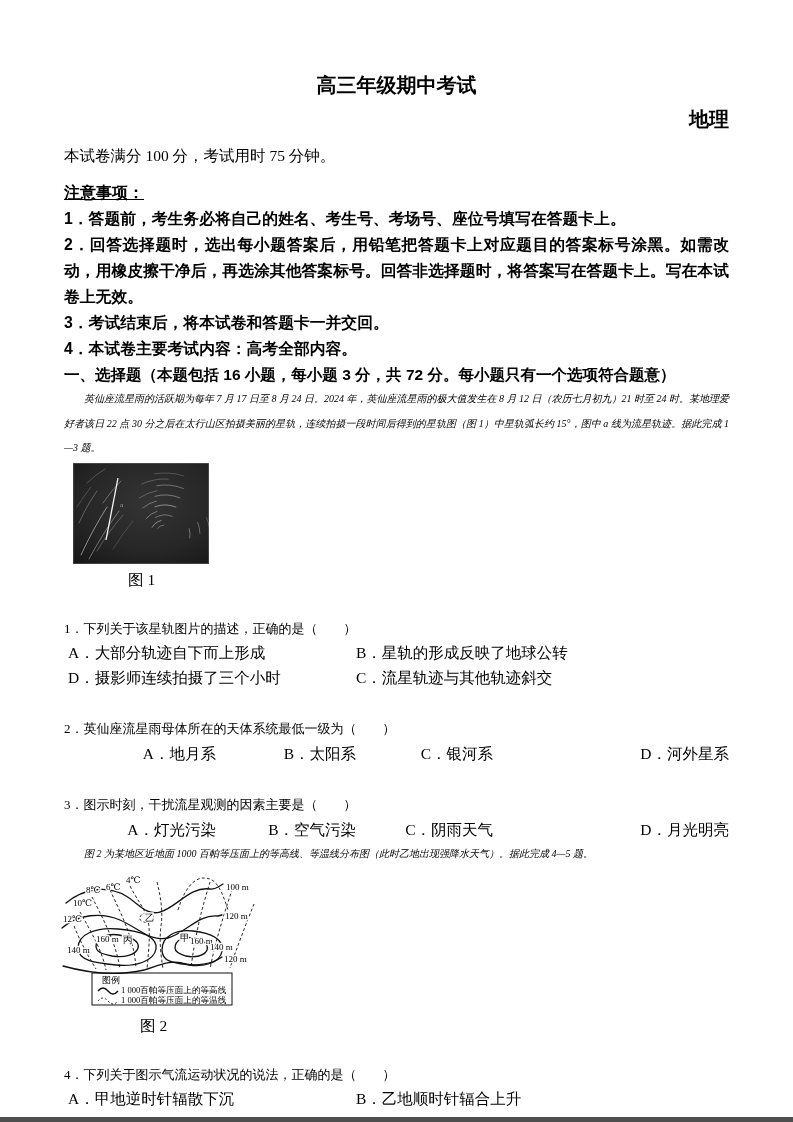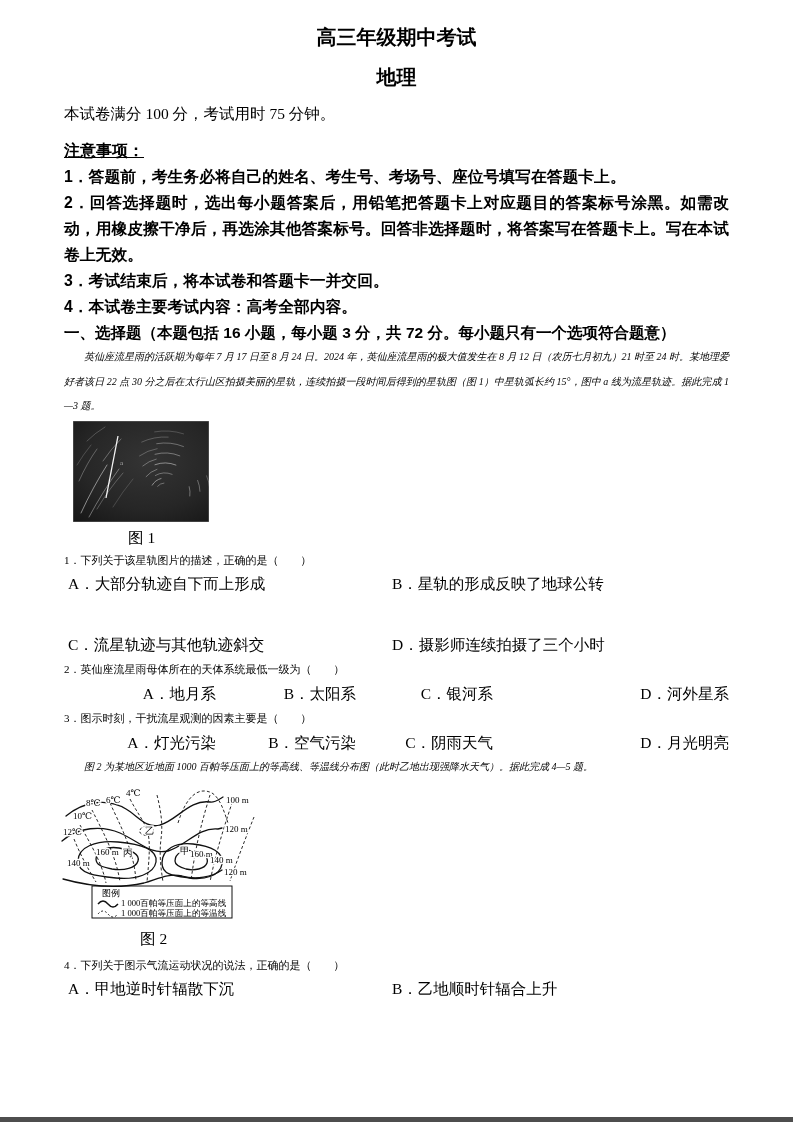--- a/index.html
+++ b/index.html
@@ -1,37 +1,37 @@
 <!DOCTYPE html>
 <html><head>
 <meta charset="utf-8">
 <style>
   * { margin:0; padding:0; box-sizing:border-box; }
   html,body { width:793px; }
   body { height:1122px; background:#ffffff; color:#000;
          font-family:"Liberation Serif","DejaVu Serif",serif;
          position:relative; overflow:hidden; }
-  .content { padding:24px 64px 0 64px; }
+  .content { padding:72px 64px 0 64px; }
   .center { text-align:center; }
   .hei { font-family:"Liberation Sans","DejaVu Sans",sans-serif; font-weight:bold; }
   .title { font-size:20px; line-height:26px; }
-  .subject { font-size:20px; line-height:26px; margin-top:14px; }
+  .subject { font-size:20px; line-height:26px; margin-top:8px;text-align:right; }
   .meta { font-size:15.5px; line-height:24px; margin-top:12px; }
   .notes-heading { font-size:16px; line-height:26px; margin-top:12px;text-decoration:underline; }
   .note { font-size:15.8px; line-height:26px; text-align:justify; }
   .section-heading { font-size:15.5px; line-height:25px; white-space:nowrap; }
   .passage { font-style:italic; font-size:10px; line-height:24.5px;
              text-indent:2em; text-align:justify; }
   .fig1 { margin:2px 0 0 9px; }
   .figcap { font-size:15.5px; line-height:20px; }
   .figcap1 { margin-left:64px; margin-top:2px; }
   .figcap2 { margin-left:76px; margin-top:6px; }
-  .line { font-size:11px; line-height:24.5px; }
+  .line { font-size:13px; line-height:24.5px;margin-top:27px; }
   .opts { display:grid; padding-left:4px; font-size:15.5px; line-height:24.5px; }
-  .cols2 { grid-template-columns:288px 1fr;gap:36px; }
+  .cols2 { grid-template-columns:288px 1fr; }
   .cols4 { grid-template-columns:148px 140px 137px 1fr;text-align:right; }
   .fig2 { margin:3px 0 0 -4px; display:block; }
   .bottom-bar { position:absolute; left:0; bottom:0; width:793px; height:5px; background:#4e4e4e; }
   svg text { font-family:"Liberation Serif","DejaVu Serif",serif; }
   .halo { paint-order:stroke; stroke:#ffffff; stroke-width:2.6px; fill:#000; }
 </style>
 </head>
 <body>
 
 <div class="content">
@@ -90,22 +90,22 @@
       </g>
     </svg>
   </div>
   <div class="figcap figcap1">图 1</div>
 
   <div>
     <div class="line">1．下列关于该星轨图片的描述，正确的是（　　）</div>
     <div class="opts cols2">
       <span>A．大部分轨迹自下而上形成</span>
       <span>B．星轨的形成反映了地球公转</span>
+      <span>D．摄影师连续拍摄了三个小时</span>
       <span>C．流星轨迹与其他轨迹斜交</span>
-      <span>D．摄影师连续拍摄了三个小时</span>
     </div>
   </div>
   <div>
     <div class="line">2．英仙座流星雨母体所在的天体系统最低一级为（　　）</div>
     <div class="opts cols4">
       <span>A．地月系</span>
       <span>B．太阳系</span>
       <span>C．银河系</span>
       <span>D．河外星系</span>
     </div>

